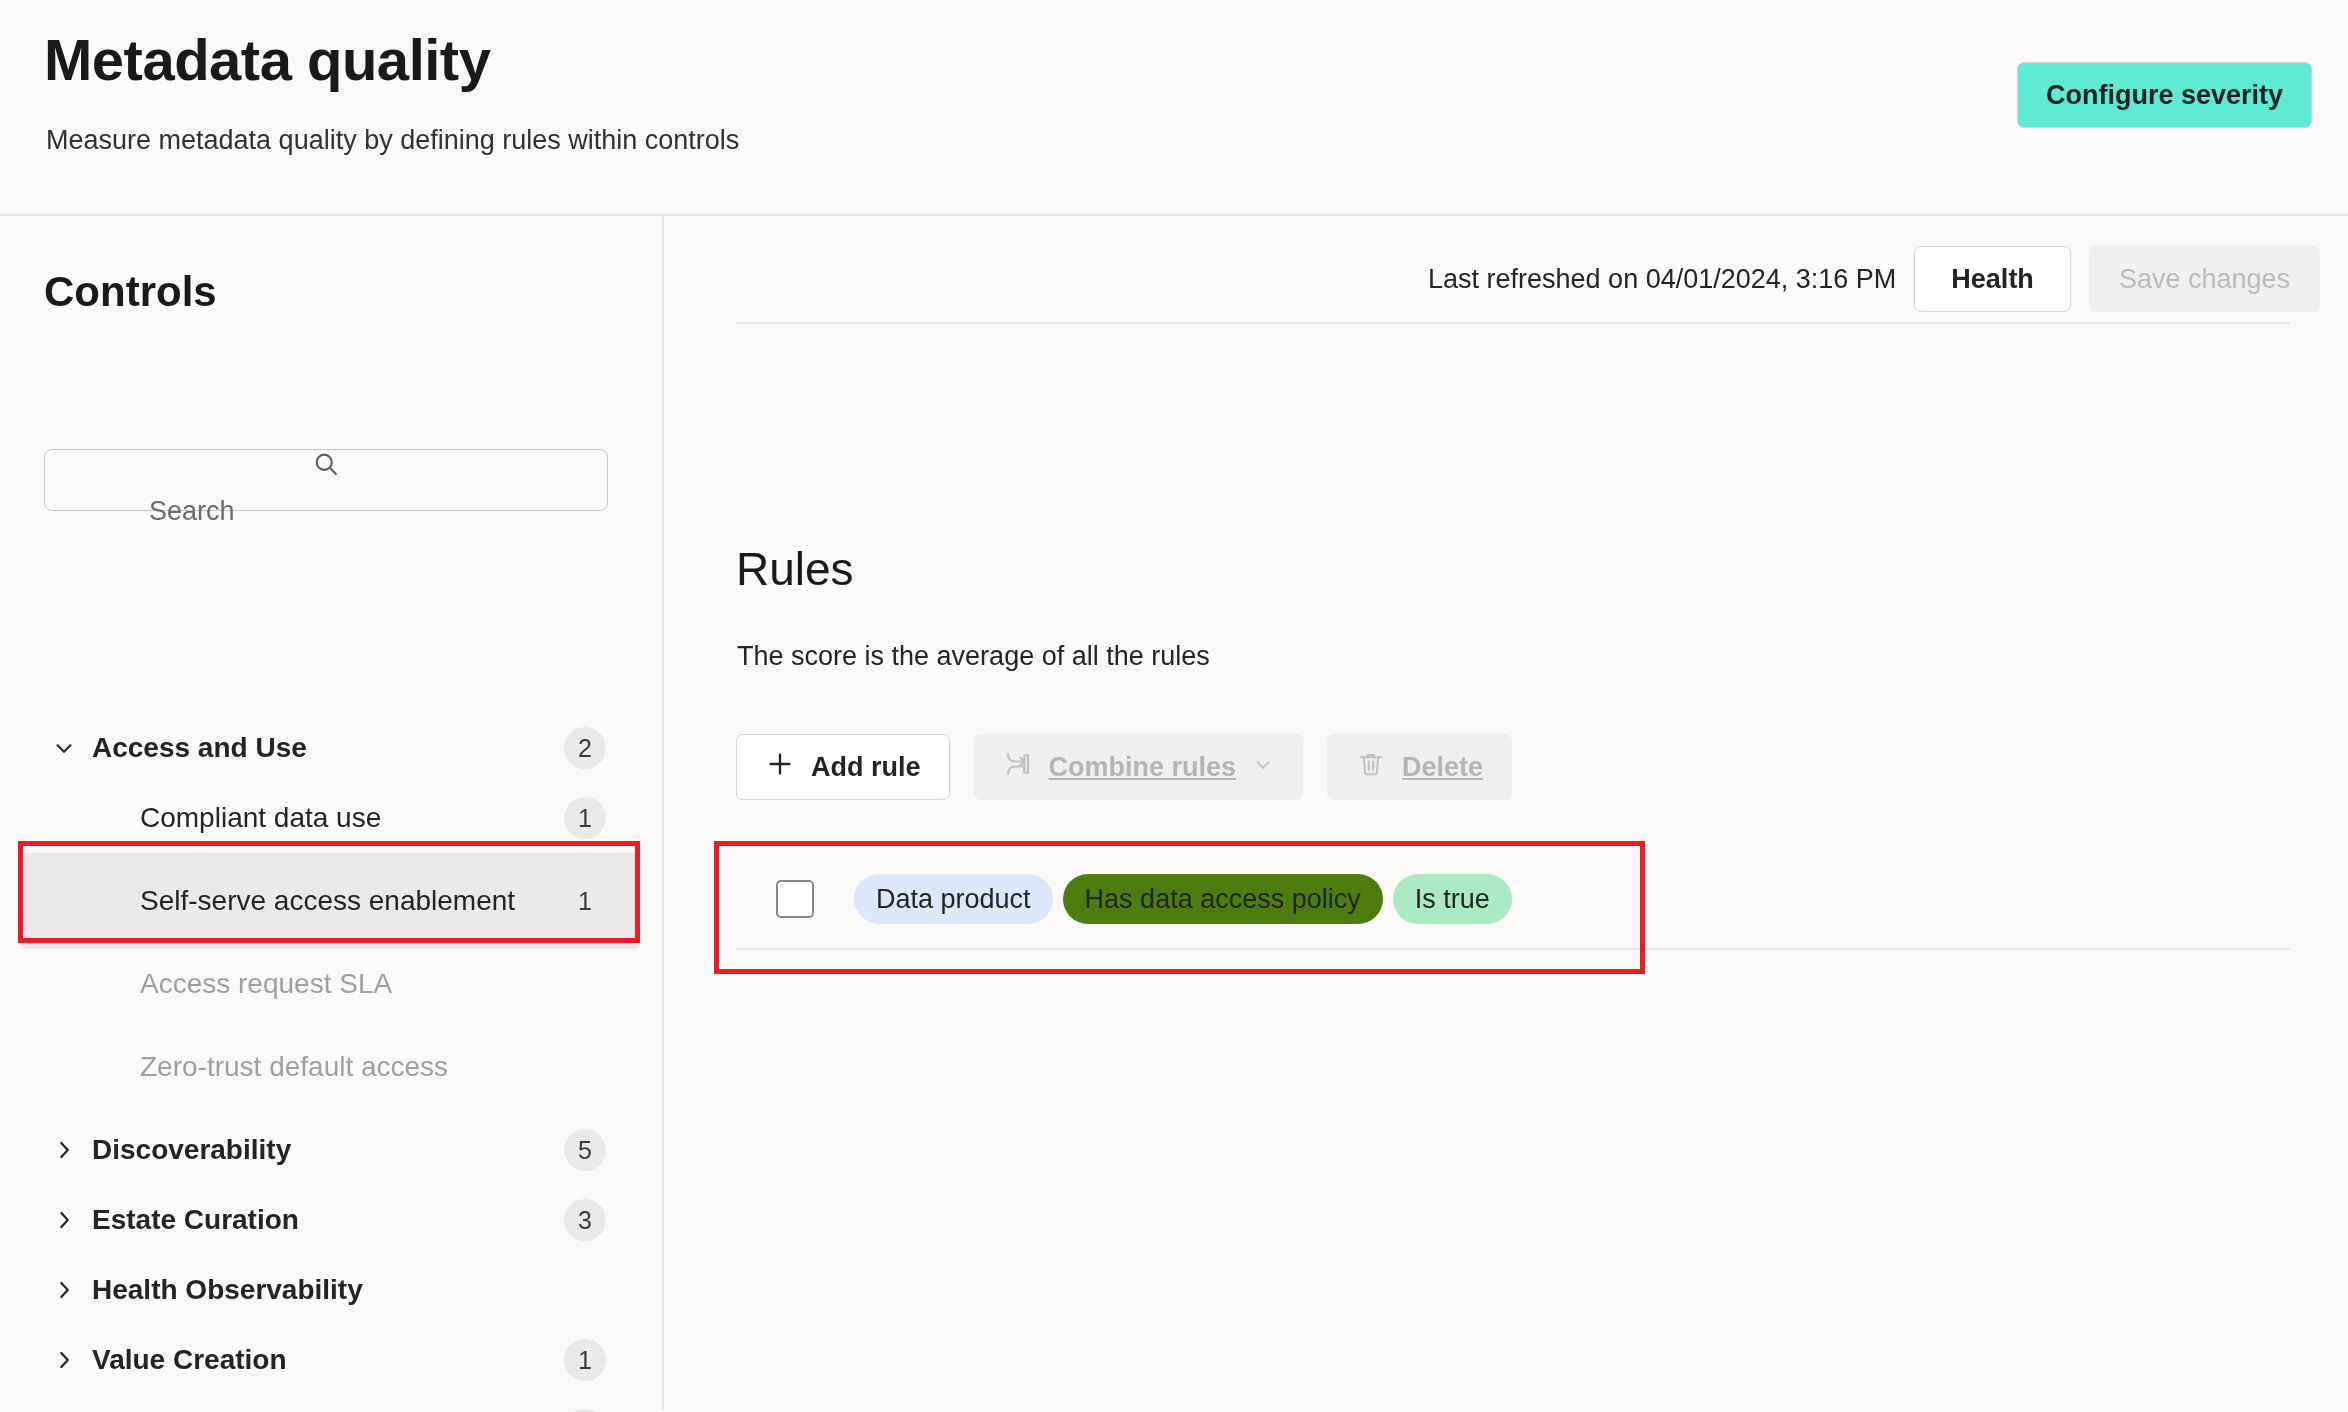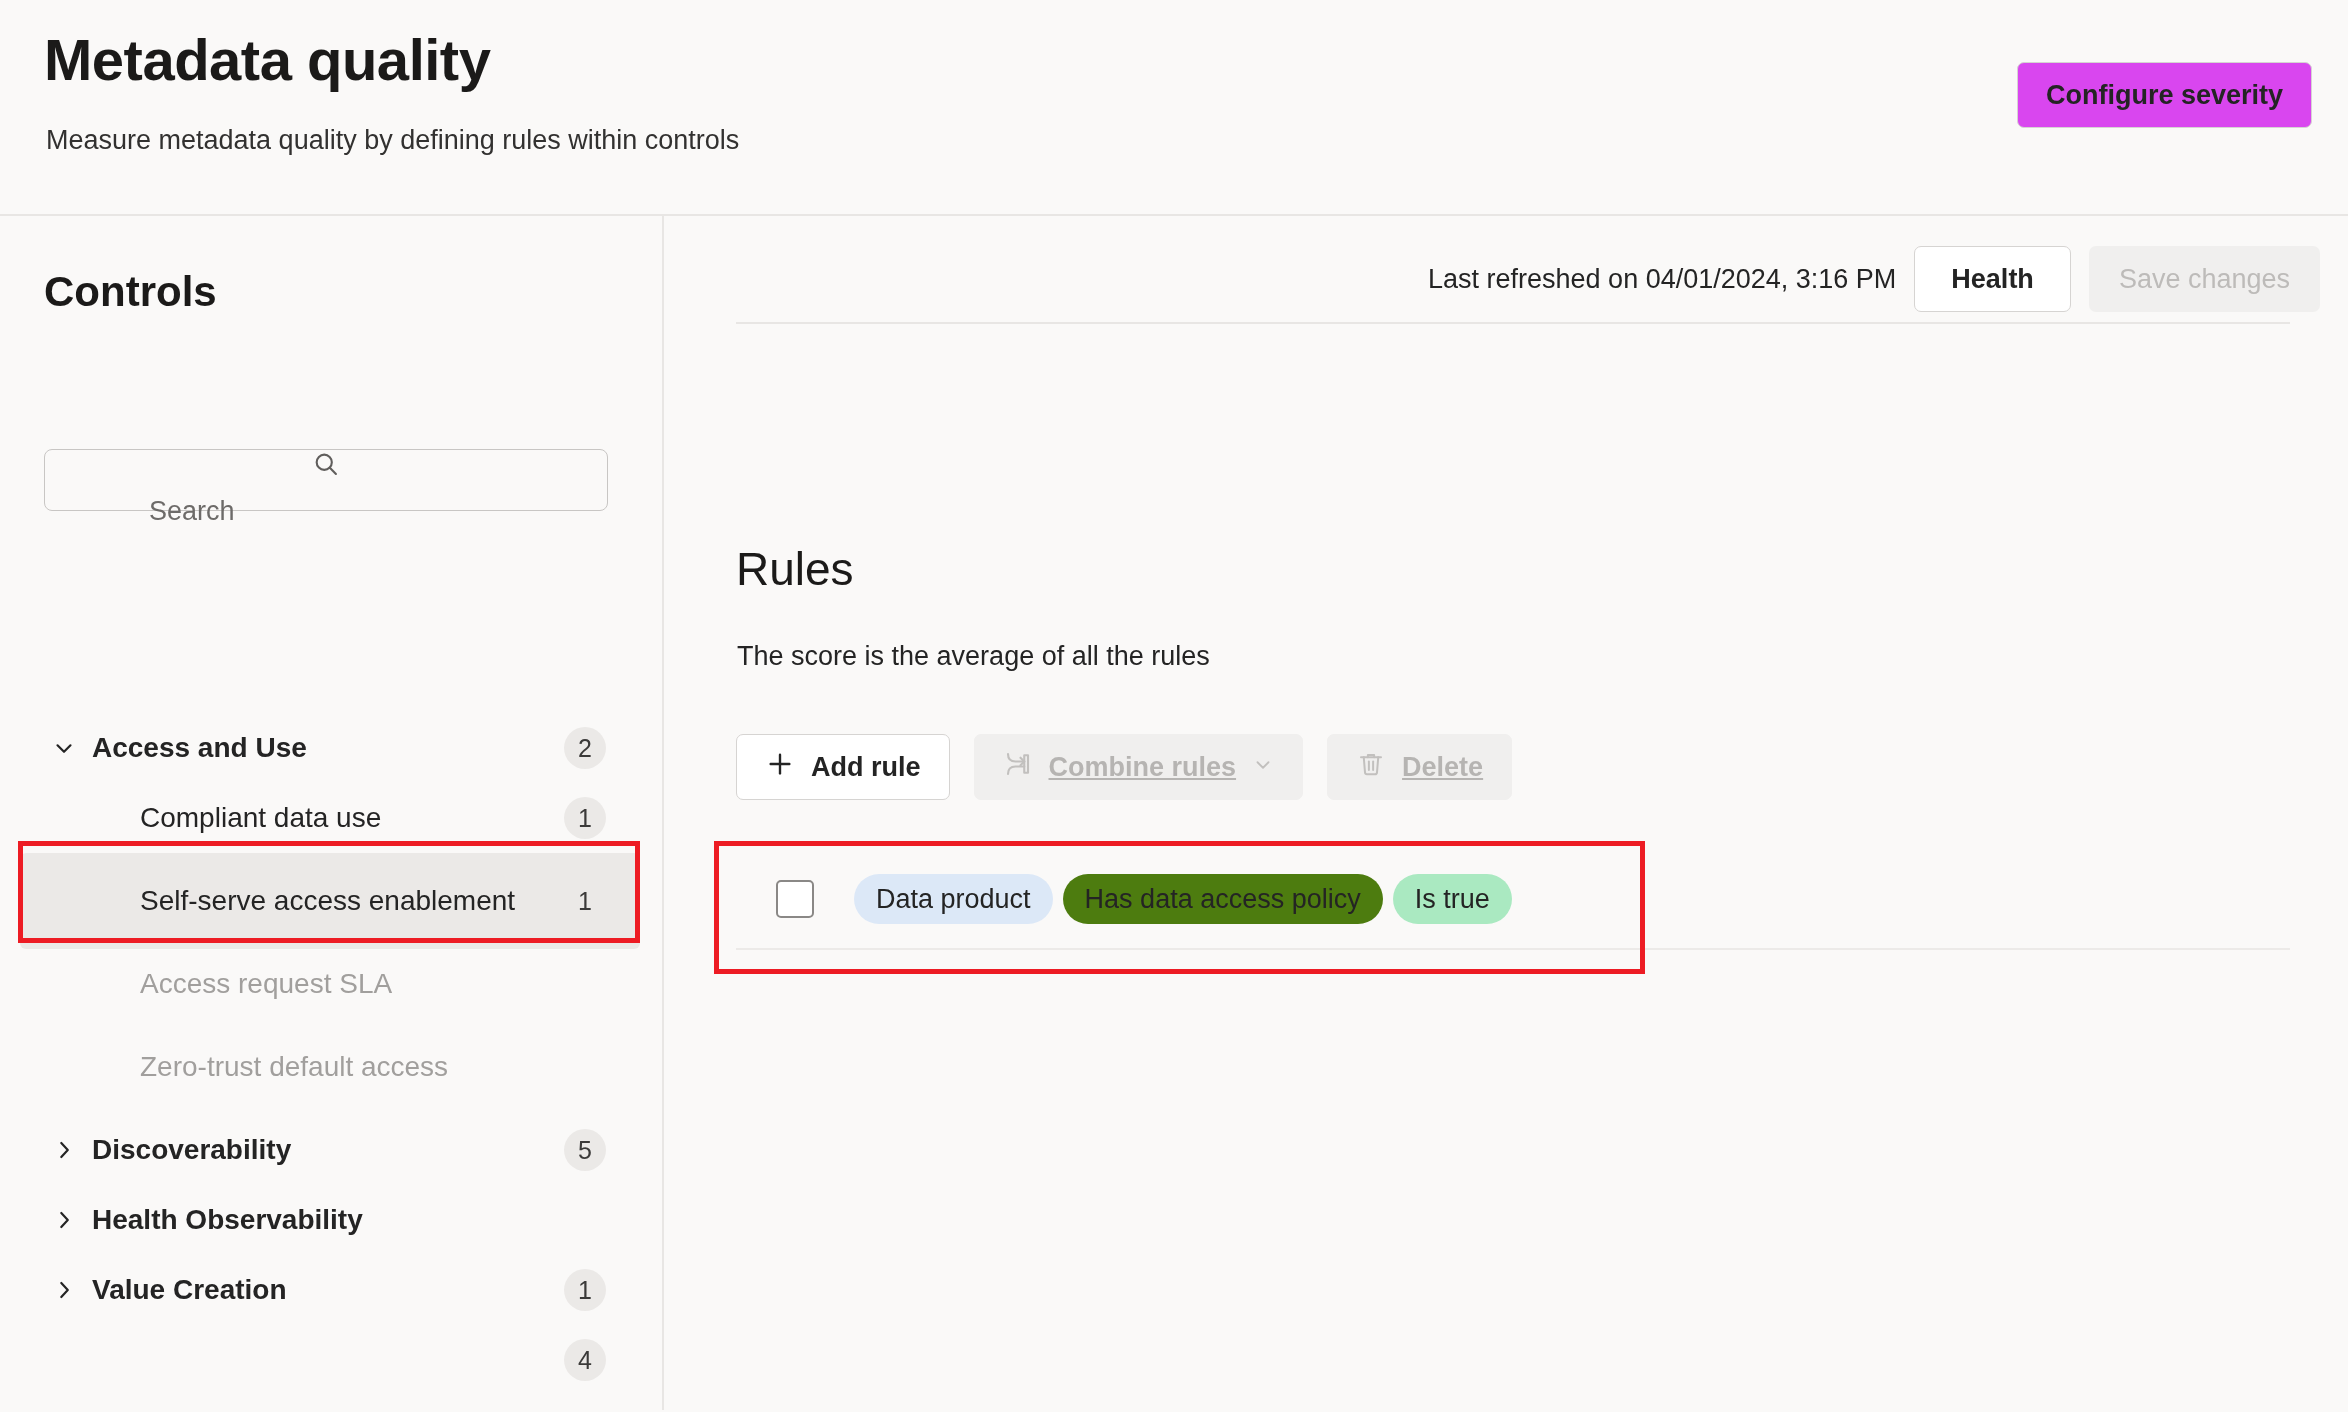--- a/index.html
+++ b/index.html
@@ -36,21 +36,21 @@
     font-size: 27px;
     font-weight: 400;
     color: #323130;
   }
   .configure-severity-btn {
     position: absolute;
     right: 36px;
     top: 62px;
     height: 66px;
     padding: 0 28px;
-    background: #d946ef;
+    background: #5eead4;
     border: 1.5px solid #d6d4d2;
     border-radius: 7px;
     font-family: "Liberation Sans", sans-serif;
     font-size: 27px;
     font-weight: 700;
     color: #242424;
     cursor: pointer;
     white-space: nowrap;
   }
 
@@ -357,20 +357,29 @@
           <span class="node-label">Zero-trust default access</span>
         </div>
         <div class="tree-node group">
           <span class="chevron">
             <svg width="26" height="26" viewBox="0 0 24 24" fill="none" stroke="#242424" stroke-width="2" stroke-linecap="round" stroke-linejoin="round">
               <polyline points="9.5,5.5 15.5,12 9.5,18.5"></polyline>
             </svg>
           </span>
           <span class="node-label">Discoverability</span>
           <span class="count-badge">5</span>
+        </div>
+        <div class="tree-node group">
+          <span class="chevron">
+            <svg width="26" height="26" viewBox="0 0 24 24" fill="none" stroke="#242424" stroke-width="2" stroke-linecap="round" stroke-linejoin="round">
+              <polyline points="9.5,5.5 15.5,12 9.5,18.5"></polyline>
+            </svg>
+          </span>
+          <span class="node-label">Estate Curation</span>
+          <span class="count-badge">3</span>
         </div>
         <div class="tree-node group">
           <span class="chevron">
             <svg width="26" height="26" viewBox="0 0 24 24" fill="none" stroke="#242424" stroke-width="2" stroke-linecap="round" stroke-linejoin="round">
               <polyline points="9.5,5.5 15.5,12 9.5,18.5"></polyline>
             </svg>
           </span>
           <span class="node-label">Health Observability</span>
         </div>
         <div class="tree-node group">

